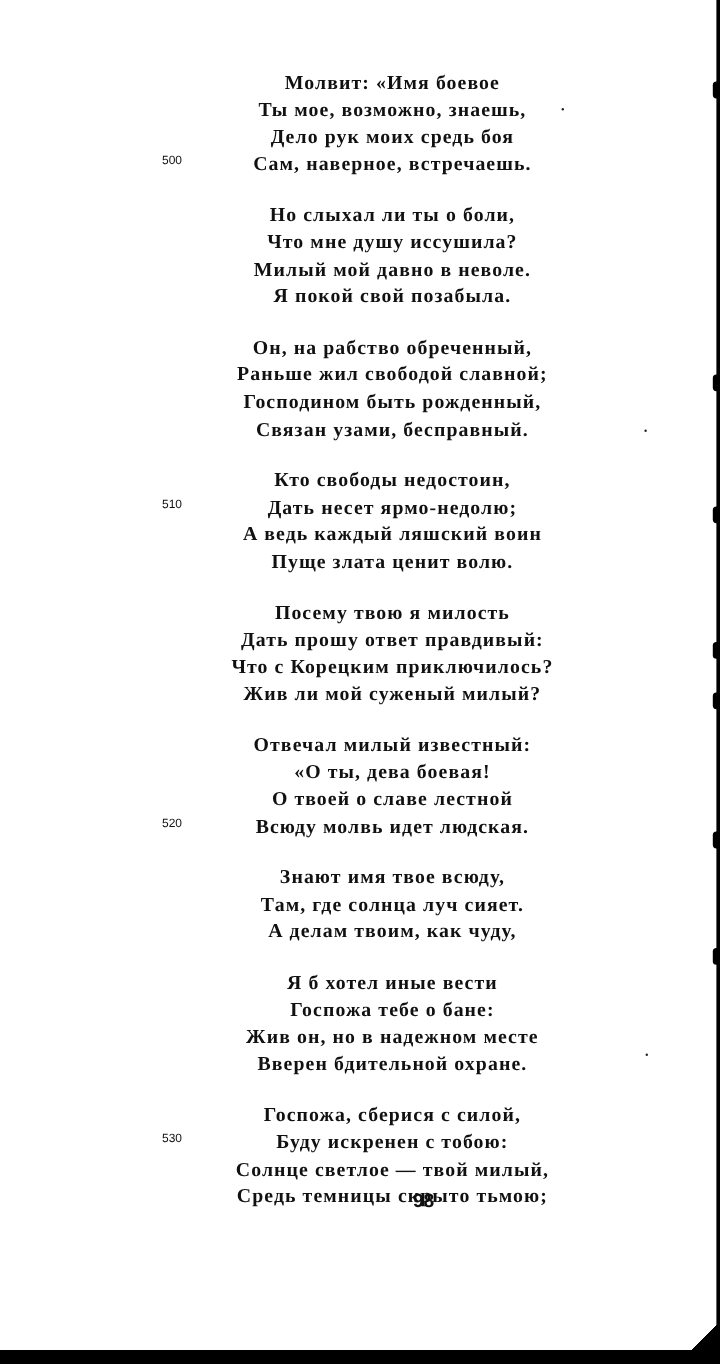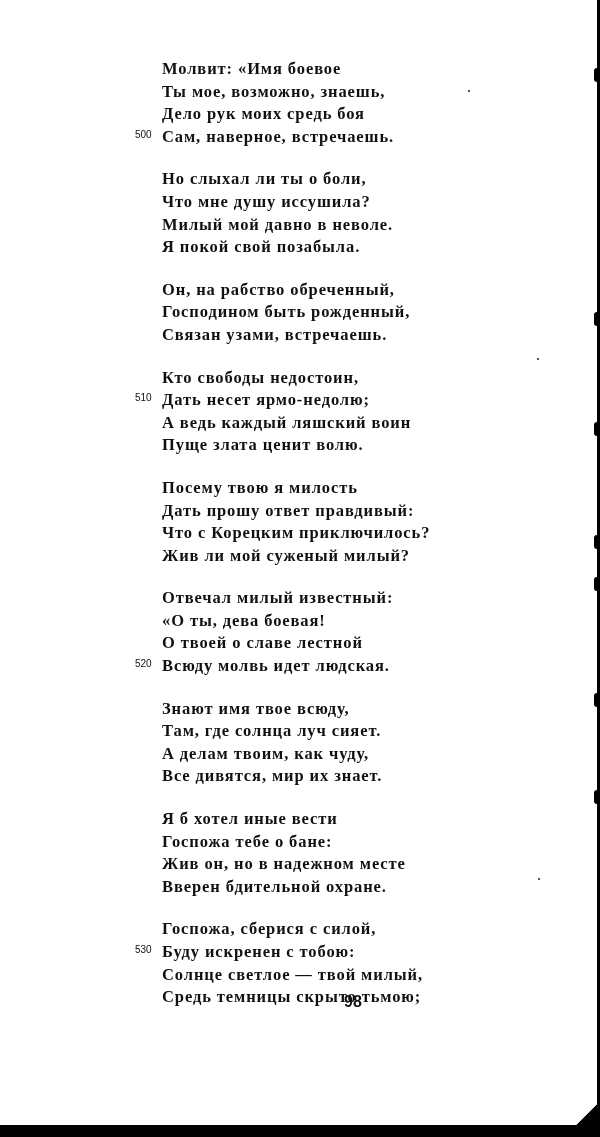--- a/index.html
+++ b/index.html
@@ -22,20 +22,21 @@
       height: 1137px;
     }
     .poem {
       position: absolute;
       left: 162px;
       top: 58px;
       width: 330px;
     }
     .stanza {
       margin: 0 0 20px 0;
+      text-align: center;
     }
     .line {
       position: relative;
       height: 22.6px;
       line-height: 22.6px;
       font-size: 16.5px;
       font-weight: bold;
       letter-spacing: 0.9px;
       white-space: nowrap;
     }
@@ -117,22 +118,23 @@
 
     <div class="stanza">
       <div class="line"><span>Но слыхал ли ты о боли,</span></div>
       <div class="line"><span>Что мне душу иссушила?</span></div>
       <div class="line"><span>Милый мой давно в неволе.</span></div>
       <div class="line"><span>Я покой свой позабыла.</span></div>
     </div>
 
     <div class="stanza">
       <div class="line"><span>Он, на рабство обреченный,</span></div>
+      <div class="line"><span>Раньше жил свободой славной;</span></div>
       <div class="line"><span>Господином быть рожденный,</span></div>
-      <div class="line"><span>Связан узами, встречаешь.</span></div>
+      <div class="line"><span>Связан узами, бесправный.</span></div>
     </div>
 
     <div class="stanza">
       <div class="line"><span>Кто свободы недостоин,</span></div>
       <div class="line"><span class="lineno">510</span><span>Дать несет ярмо-недолю;</span></div>
       <div class="line"><span>А ведь каждый ляшский воин</span></div>
       <div class="line"><span>Пуще злата ценит волю.</span></div>
     </div>
 
     <div class="stanza">
@@ -146,21 +148,20 @@
       <div class="line"><span>Отвечал милый известный:</span></div>
       <div class="line"><span>«О ты, дева боевая!</span></div>
       <div class="line"><span>О твоей о славе лестной</span></div>
       <div class="line"><span class="lineno">520</span><span>Всюду молвь идет людская.</span></div>
     </div>
 
     <div class="stanza">
       <div class="line"><span>Знают имя твое всюду,</span></div>
       <div class="line"><span>Там, где солнца луч сияет.</span></div>
       <div class="line"><span>А делам твоим, как чуду,</span></div>
-      <div class="line"><span>Все дивятся, мир их знает.</span></div>
     </div>
 
     <div class="stanza">
       <div class="line"><span>Я б хотел иные вести</span></div>
       <div class="line"><span>Госпожа тебе о бане:</span></div>
       <div class="line"><span>Жив он, но в надежном месте</span></div>
       <div class="line"><span>Вверен бдительной охране.</span></div>
     </div>
 
     <div class="stanza">

